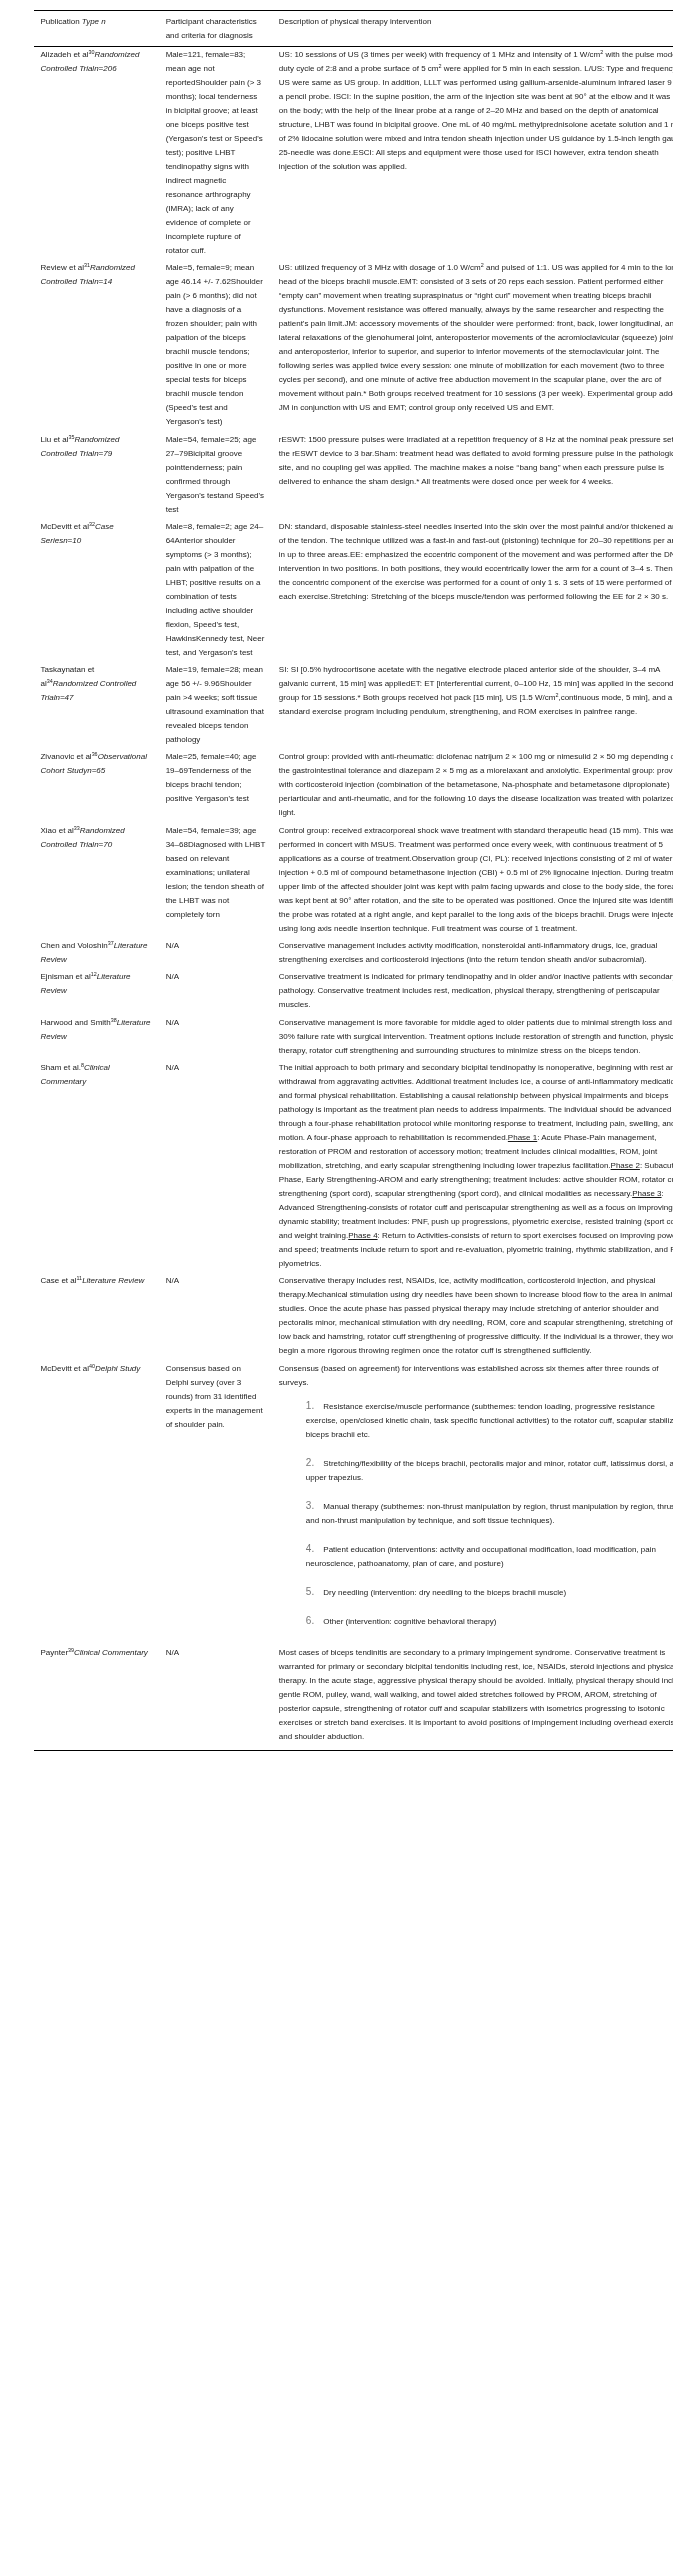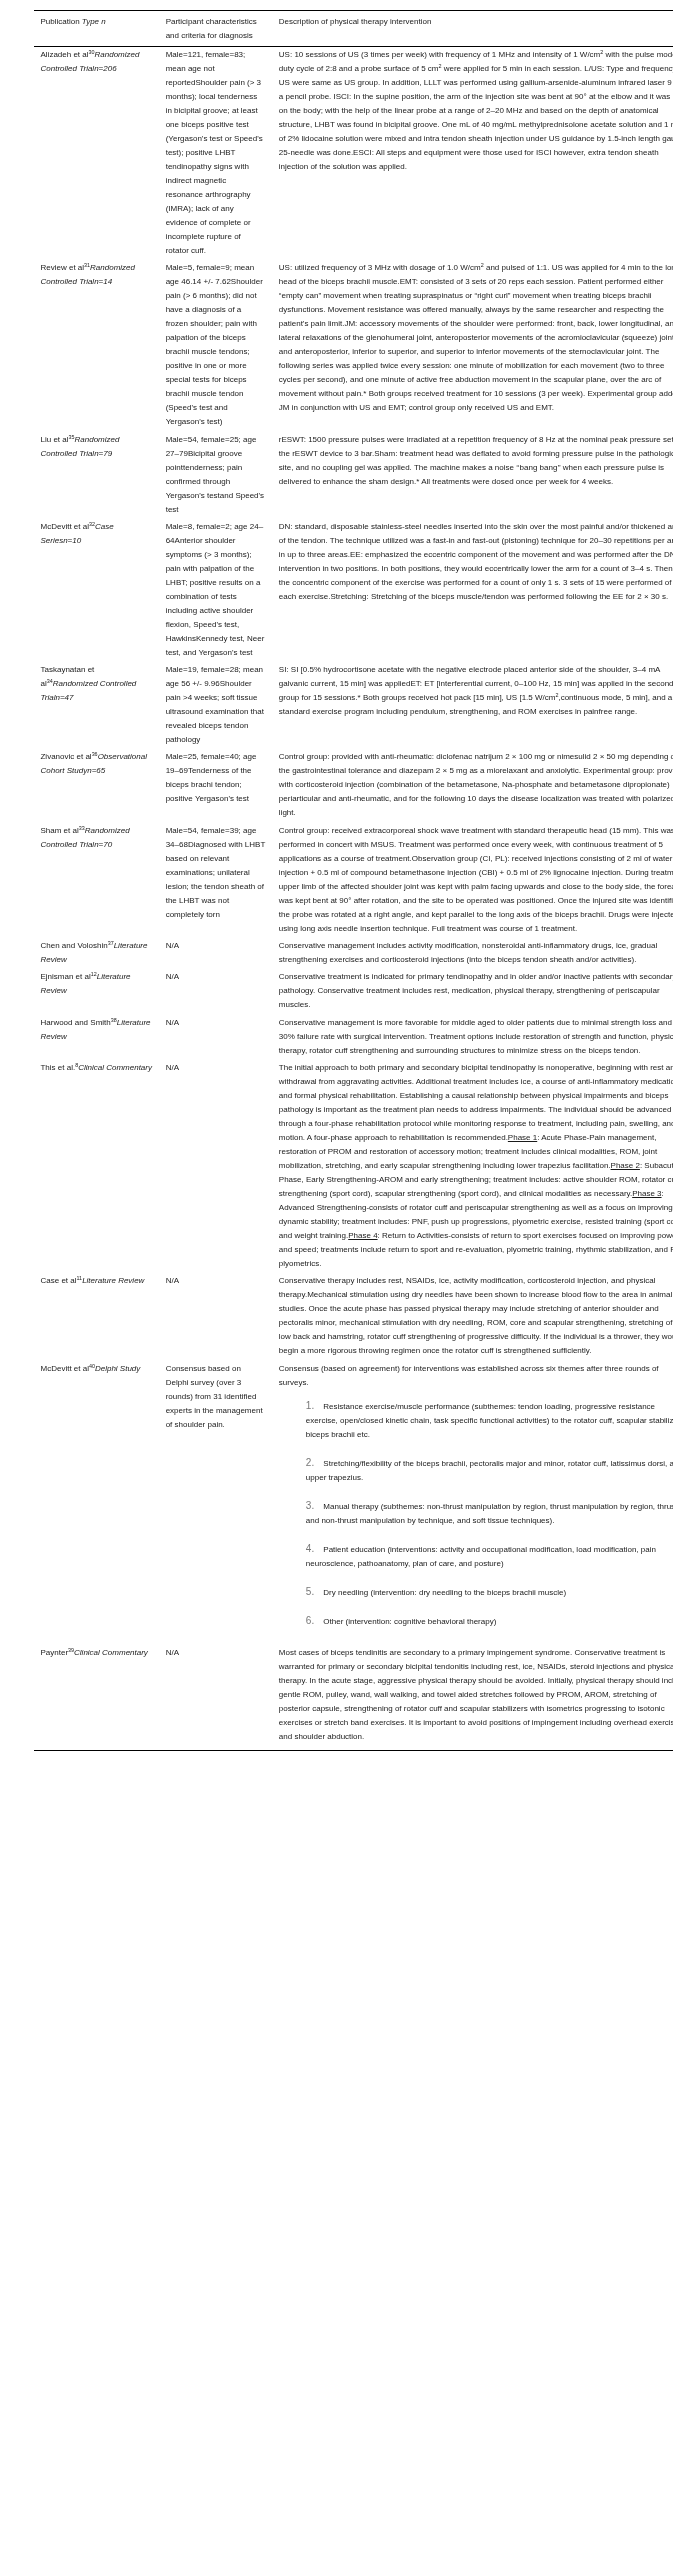--- a/index.html
+++ b/index.html
@@ -63,41 +63,41 @@
           <td><span>Taskaynatan et al</span><sup>34</sup><i>Randomized Controlled Trialn=47</i></td>
           <td>Male=19, female=28; mean age 56 +/- 9.96Shoulder pain &gt;4 weeks; soft tissue ultrasound examination that revealed biceps tendon pathology</td>
           <td><span>SI: SI [0.5% hydrocortisone acetate with the negative electrode placed anterior side of the shoulder, 3–4 mA galvanic current, 15 min] was appliedET: ET [interferential current, 0–100 Hz, 15 min] was applied in the second group for 15 sessions.* Both groups received hot pack [15 min], US [1.5 W/cm</span><sup>2</sup><span>,continuous mode, 5 min], and a standard exercise program including pendulum, strengthening, and ROM exercises in painfree range.</span></td>
         </tr>
         <tr>
           <td><span>Zivanovic et al</span><sup>36</sup><i>Observational Cohort Studyn=65</i></td>
           <td>Male=25, female=40; age 19–69Tenderness of the biceps brachi tendon; positive Yergason's test</td>
           <td><span>Control group: provided with anti-rheumatic: diclofenac natrijum 2 × 100 mg or nimesulid 2 × 50 mg depending on the gastrointestinal tolerance and diazepam 2 × 5 mg as a miorelaxant and anxiolytic. Experimental group: provided with corticosteroid injection (combination of the betametasone, Na-phosphate and betametasone dipropionate) periarticular and anti-rheumatic, and for the following 10 days the disease localization was treated with polarized light.</span></td>
         </tr>
         <tr>
-          <td><span>Sham et al</span><sup>33</sup><i>Randomized Controlled Trialn=70</i></td>
+          <td><span>Xiao et al</span><sup>33</sup><i>Randomized Controlled Trialn=70</i></td>
           <td>Male=54, female=39; age 34–68Diagnosed with LHBT based on relevant examinations; unilateral lesion; the tendon sheath of the LHBT was not completely torn</td>
           <td><span>Control group: received extracorporeal shock wave treatment with standard therapeutic head (15 mm). This was performed in concert with MSUS. Treatment was performed once every week, with continuous treatment of 5 applications as a course of treatment.Observation group (CI, PL): received injections consisting of 2 ml of water for injection + 0.5 ml of compound betamethasone injection (CBI) + 0.5 ml of 2% lignocaine injection. During treatment, upper limb of the affected shoulder joint was kept with palm facing upwards and close to the body side, the forearm was kept bent at 90° after rotation, and the site to be operated was positioned. Once the injured site was identified, the probe was rotated at a right angle, and kept parallel to the long axis of the biceps brachii. Drugs were injected using long axis needle insertion technique. Full treatment was course of 1 treatment.</span></td>
         </tr>
         <tr>
           <td><span>Chen and Voloshin</span><sup>37</sup><i>Literature Review</i></td>
           <td>N/A</td>
-          <td><span>Conservative management includes activity modification, nonsteroidal anti-inflammatory drugs, ice, gradual strengthening exercises and corticosteroid injections (into the biceps tendon sheath and/or activities).</span></td>
+          <td><span>Conservative management includes activity modification, nonsteroidal anti-inflammatory drugs, ice, gradual strengthening exercises and corticosteroid injections (into the return tendon sheath and/or subacromial).</span></td>
         </tr>
         <tr>
           <td><span>Ejnisman et al</span><sup>12</sup><i>Literature Review</i></td>
           <td>N/A</td>
           <td><span>Conservative treatment is indicated for primary tendinopathy and in older and/or inactive patients with secondary pathology. Conservative treatment includes rest, medication, physical therapy, strengthening of periscapular muscles.</span></td>
         </tr>
         <tr>
           <td><span>Harwood and Smith</span><sup>38</sup><i>Literature Review</i></td>
           <td>N/A</td>
           <td><span>Conservative management is more favorable for middle aged to older patients due to minimal strength loss and a 30% failure rate with surgical intervention. Treatment options include restoration of strength and function, physical therapy, rotator cuff strengthening and surrounding structures to minimize stress on the biceps tendon.</span></td>
         </tr>
         <tr>
-          <td><span>This et al.</span><sup>8</sup><i>Clinical Commentary</i></td>
+          <td><span>Sham et al.</span><sup>8</sup><i>Clinical Commentary</i></td>
           <td>N/A</td>
           <td><span>The initial approach to both primary and secondary bicipital tendinopathy is nonoperative, beginning with rest and withdrawal from aggravating activities. Additional treatment includes ice, a course of anti-inflammatory medication, and formal physical rehabilitation. Establishing a causal relationship between physical impairments and biceps pathology is important as the treatment plan needs to address impairments. The individual should be advanced through a four-phase rehabilitation protocol while monitoring response to treatment, including pain, swelling, and motion. A four-phase approach to rehabilitation is recommended.</span><u>Phase 1</u><span>: Acute Phase-Pain management, restoration of PROM and restoration of accessory motion; treatment includes clinical modalities, ROM, joint mobilization, stretching, and early scapular strengthening including lower trapezius facilitation.</span><u>Phase 2</u><span>: Subacute Phase, Early Strengthening-AROM and early strengthening; treatment includes: active shoulder ROM, rotator cuff strengthening (sport cord), scapular strengthening (sport cord), and clinical modalities as necessary.</span><u>Phase 3</u><span>: Advanced Strengthening-consists of rotator cuff and periscapular strengthening as well as a focus on improving dynamic stability; treatment includes: PNF, push up progressions, plyometric exercise, resisted training (sport cord), and weight training.</span><u>Phase 4</u><span>: Return to Activities-consists of return to sport exercises focused on improving power and speed; treatments include return to sport and re-evaluation, plyometric training, rhythmic stabilization, and PNF plyometrics.</span></td>
         </tr>
         <tr>
           <td><span>Case et al</span><sup>11</sup><i>Literature Review</i></td>
           <td>N/A</td>
           <td><span>Conservative therapy includes rest, NSAIDs, ice, activity modification, corticosteroid injection, and physical therapy.Mechanical stimulation using dry needles have been shown to increase blood flow to the area in animal studies. Once the acute phase has passed physical therapy may include stretching of anterior shoulder and pectoralis minor, mechanical stimulation with dry needling, ROM, core and scapular strengthening, stretching of the low back and hamstring, rotator cuff strengthening of progressive difficulty. If the individual is a thrower, they would begin a more rigorous throwing regimen once the rotator cuff is strengthened sufficiently.</span></td>
         </tr>
         <tr>
           <td><span>McDevitt et al</span><sup>40</sup><i>Delphi Study</i></td>

